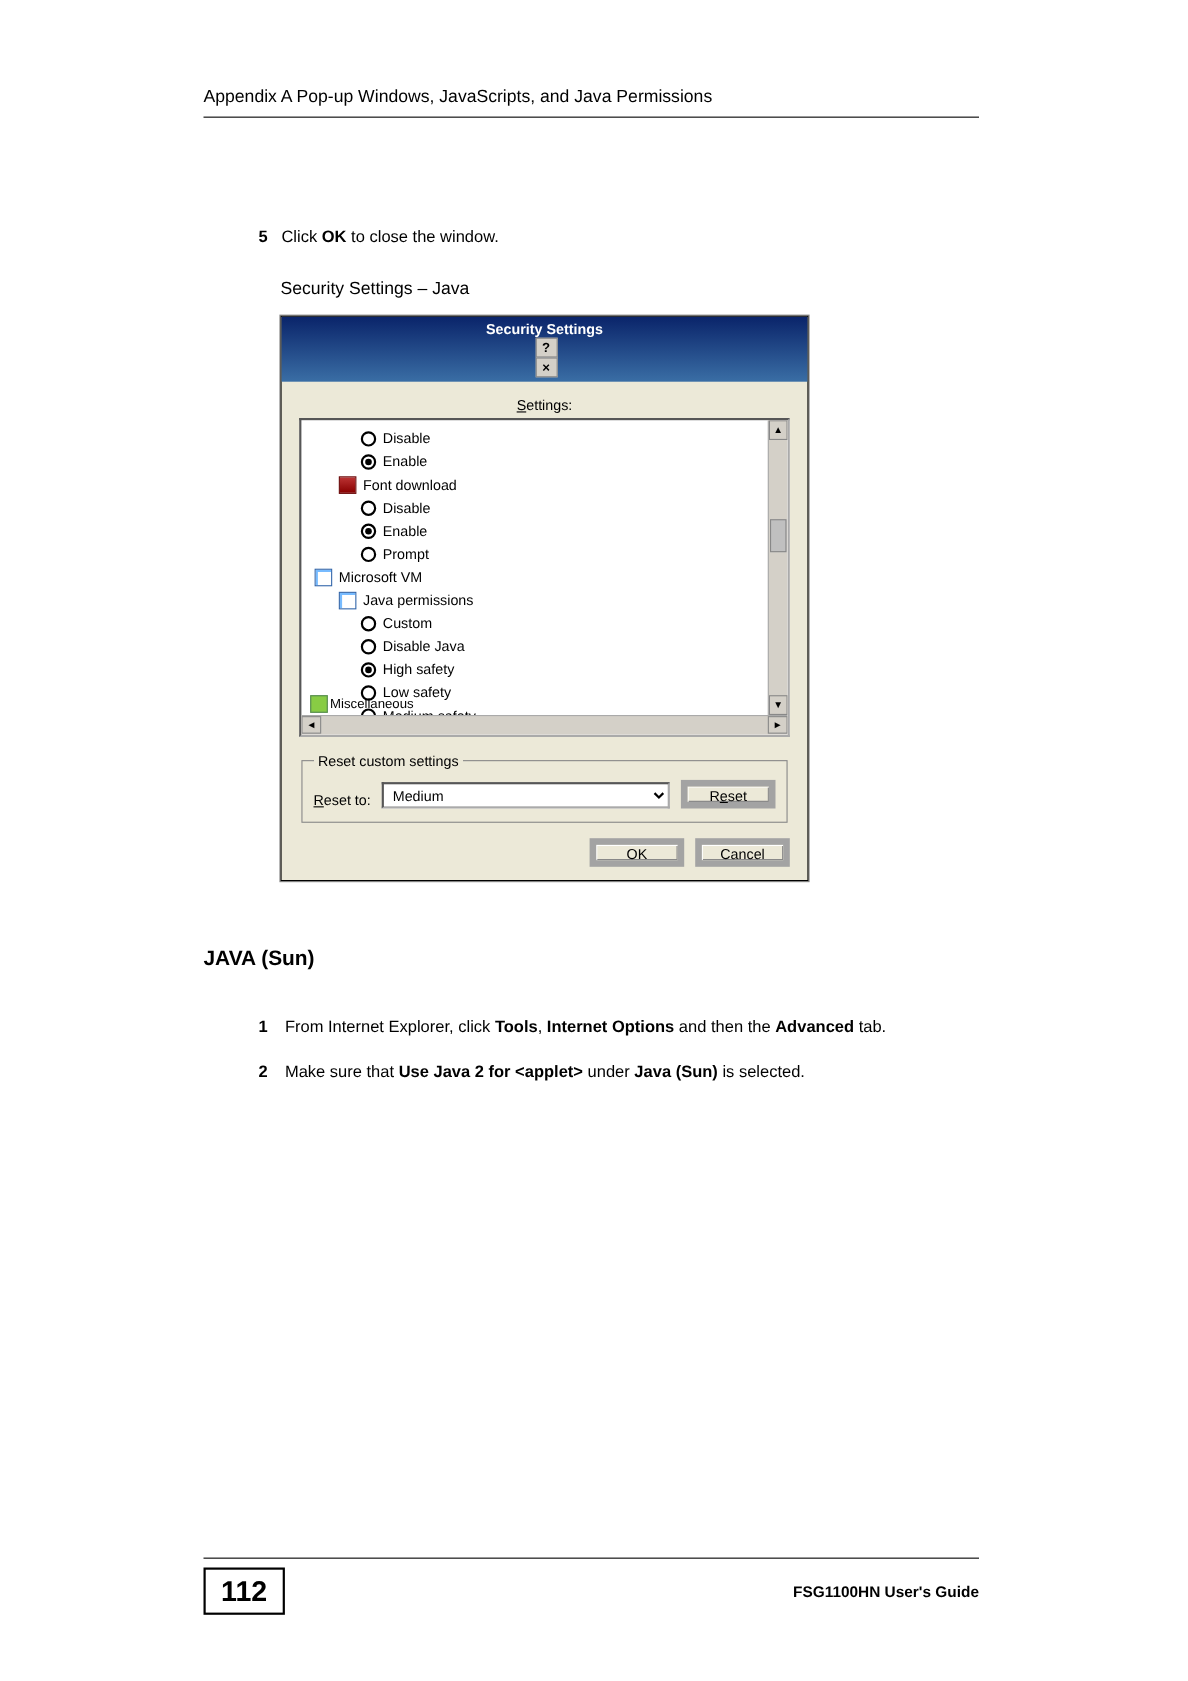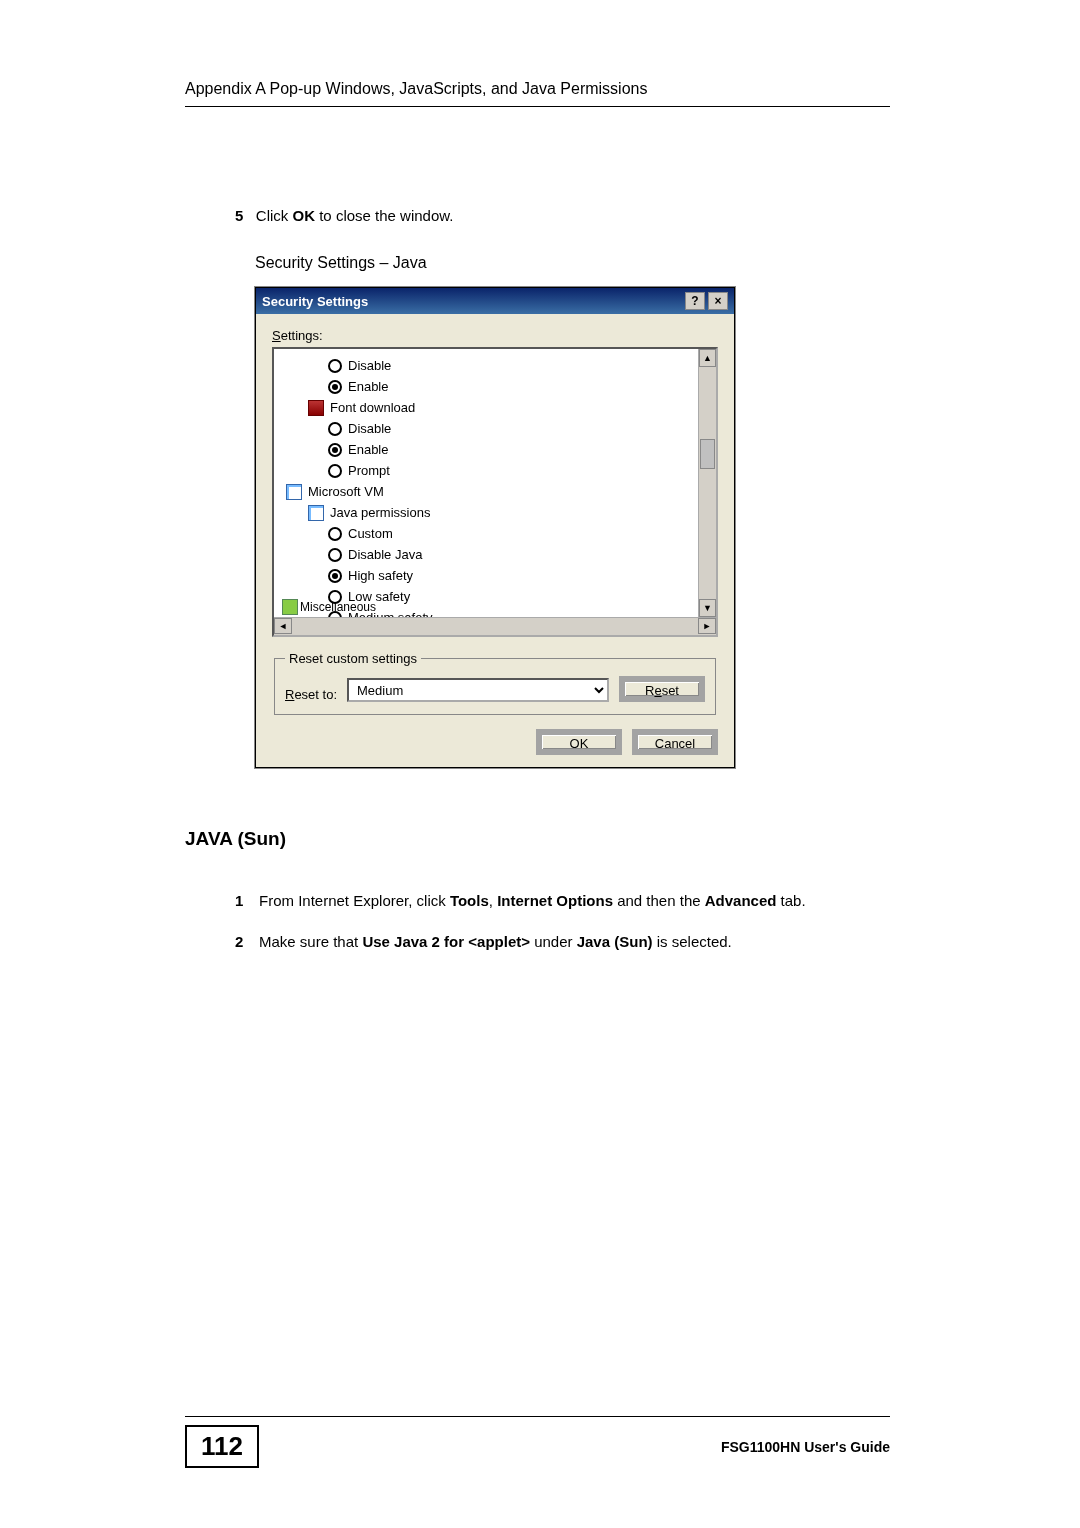--- a/index.html
+++ b/index.html
@@ -39,42 +39,44 @@
     border: 1px solid #000;
     background: #ece9d8;
     font-family: Tahoma, sans-serif;
     font-size: 13px;
     box-shadow: 0 0 0 1px #888;
   }
   .titlebar {
     background: linear-gradient(#0a246a,#3a6ea5);
     color: #fff;
     font-weight: bold;
-    padding: 4px 6px;
+    padding: 4px 22px;
     display: flex;
     align-items: center;
+    flex-direction: column;
   }
   .titlebar .t-title { flex: 1; }
   .titlebar .t-btn {
     background: #d4d0c8;
     color: #000;
     border: 1px solid #888;
     width: 20px; height: 18px;
     margin-left: 3px;
     text-align: center;
     font-family: Arial;
     font-weight: bold;
     font-size: 12px;
     line-height: 16px;
   }
   .dialog-body {
     padding: 14px 16px 12px 16px;
   }
   .settings-label {
     margin-bottom: 4px;
+    text-align: center;
   }
   .settings-label u{text-decoration:underline;}
   .tree-box {
     background: #fff;
     border: 2px inset #aaa;
     height: 290px;
     position: relative;
     overflow: hidden;
   }
   .tree-content {

